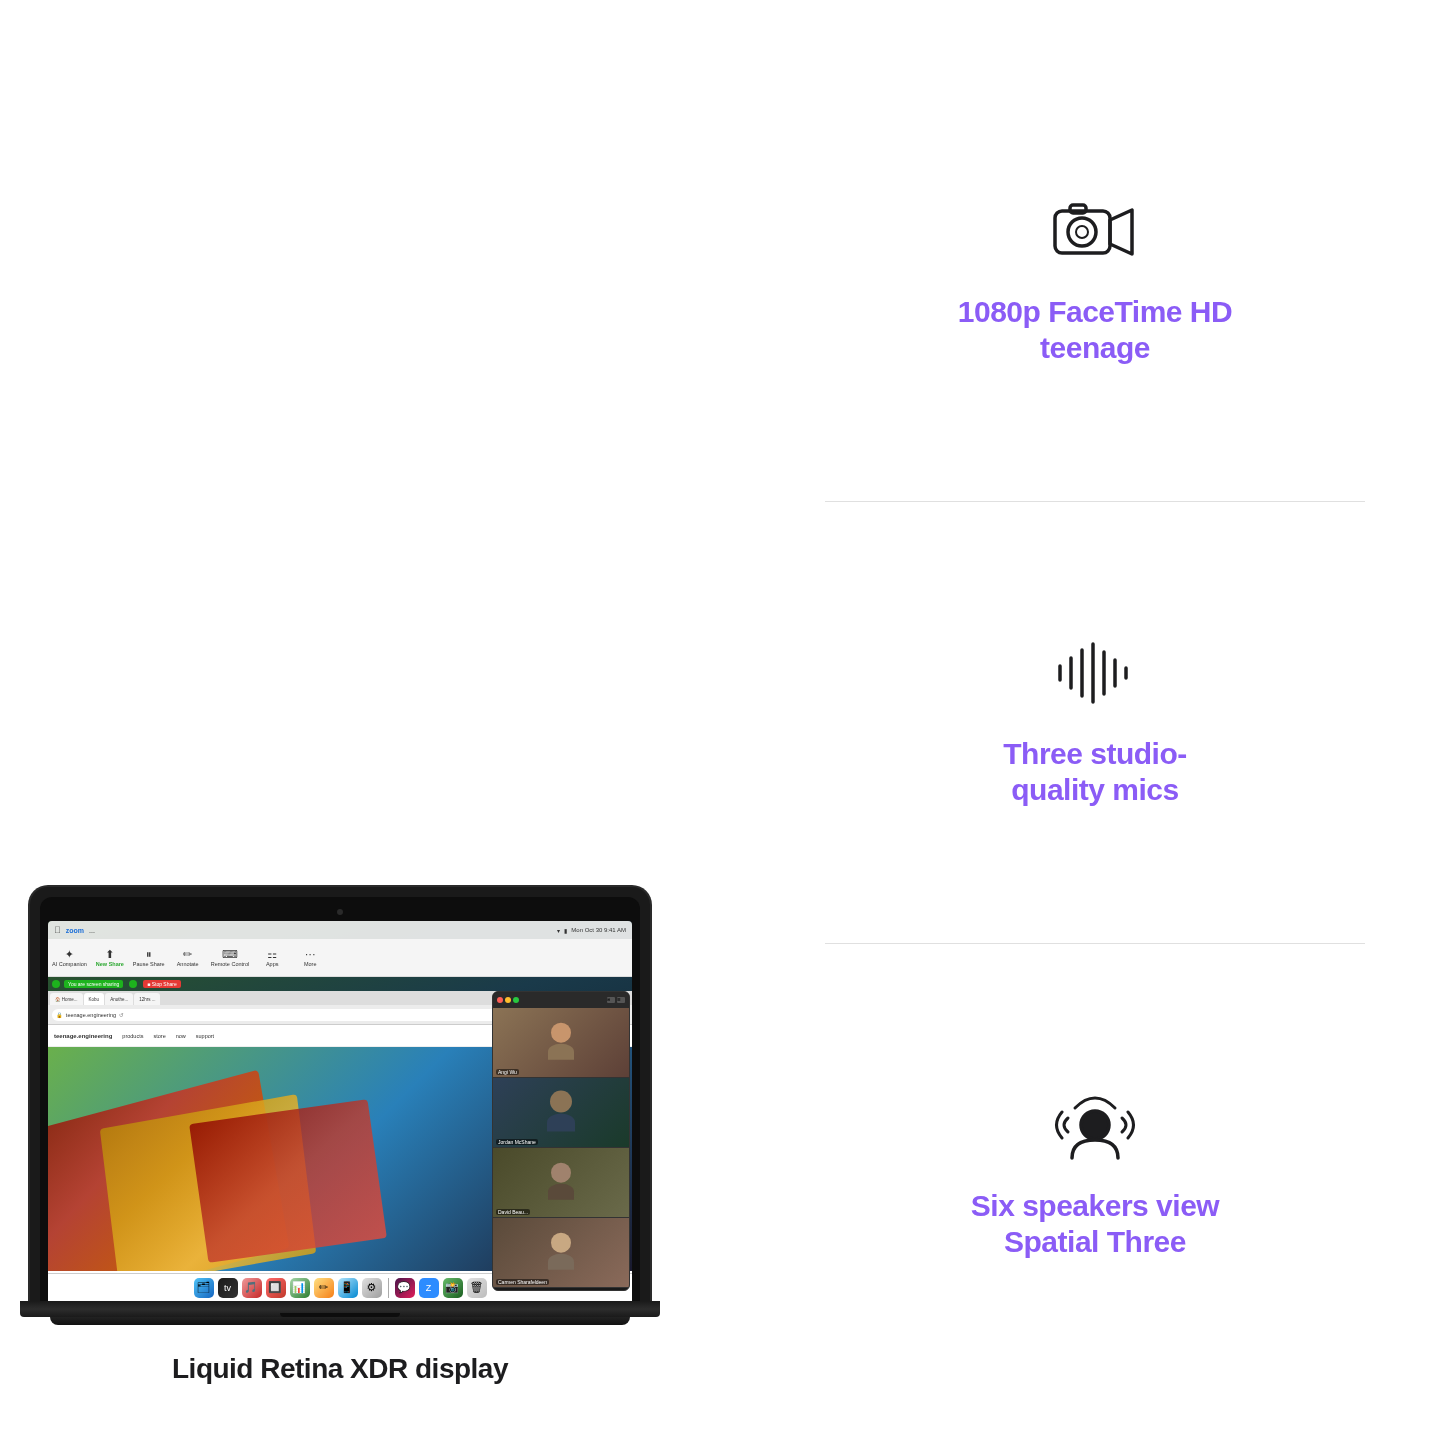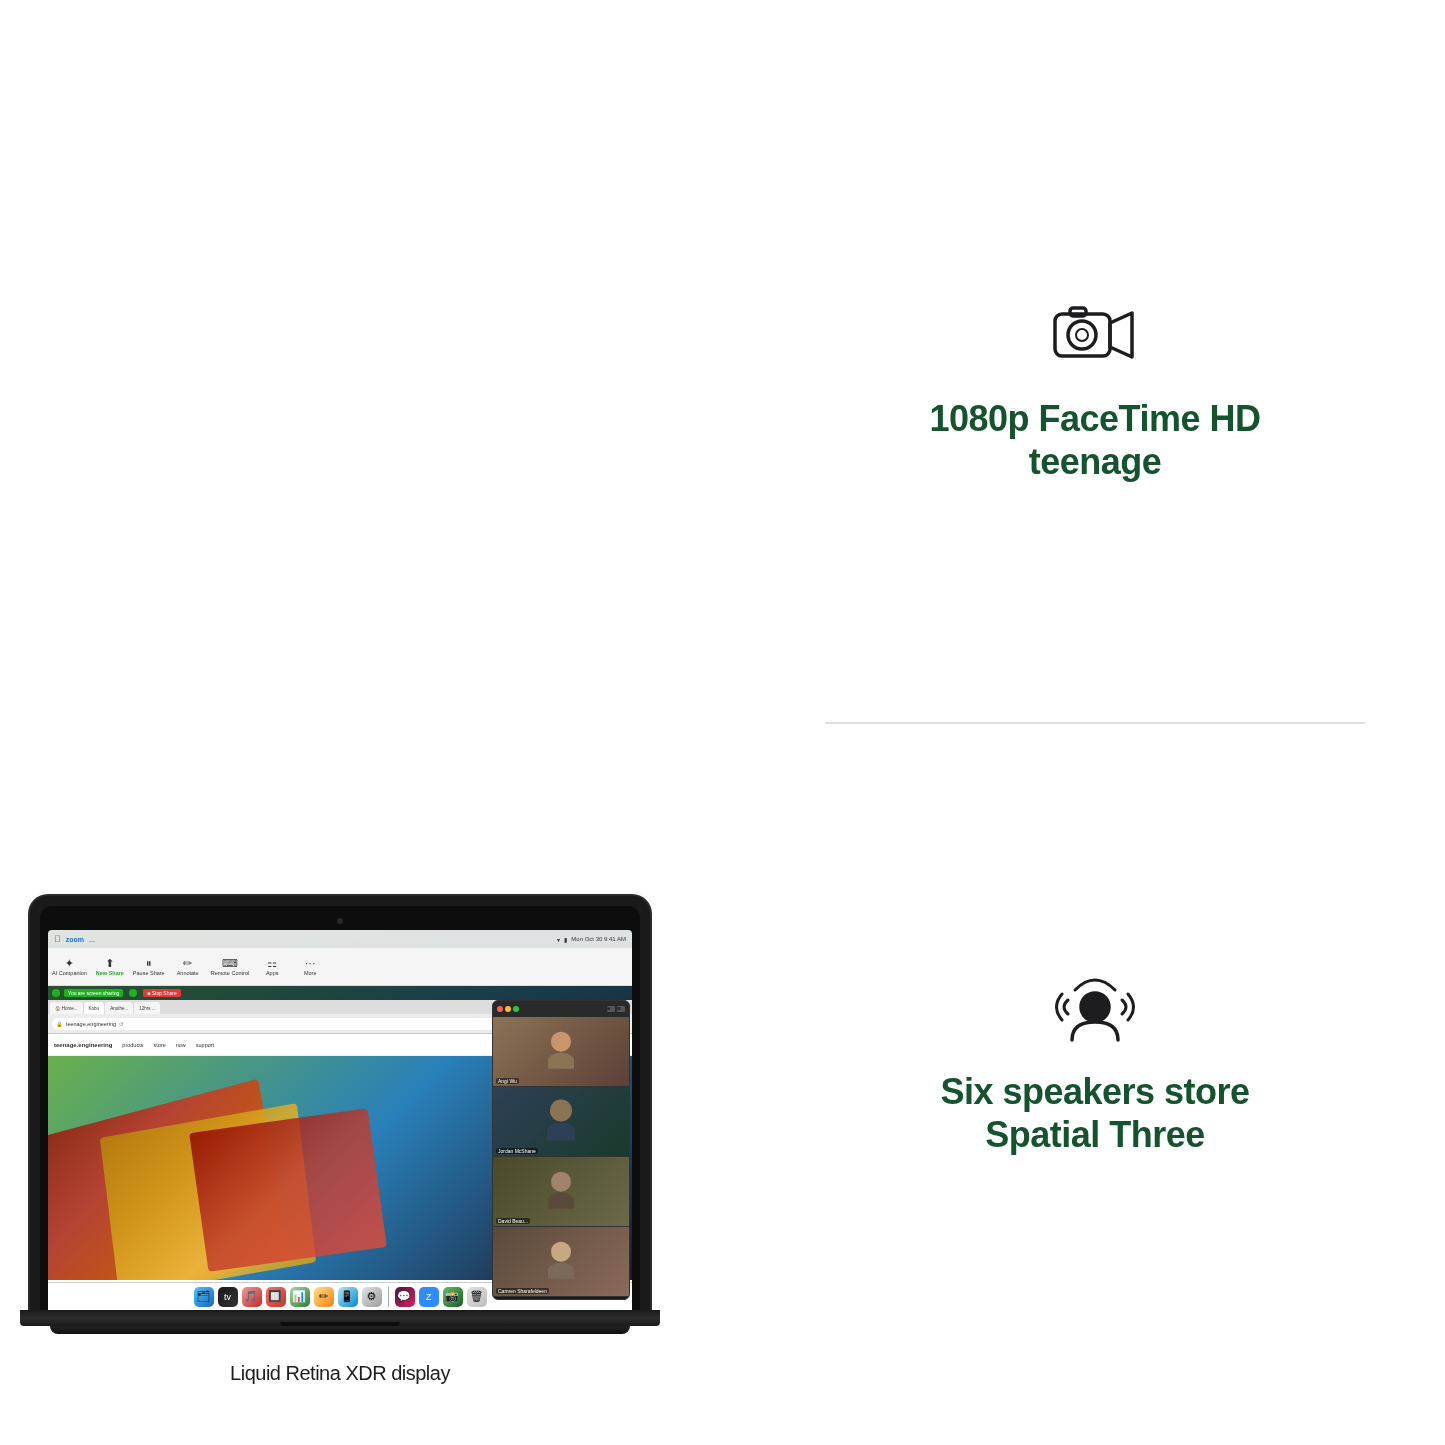--- a/index.html
+++ b/index.html
@@ -341,22 +341,22 @@
       text-align: center;
       margin-top: 28px;
     }
     .bottom-label-line1 {
       font-size: 28px;
       font-weight: 400;
       color: #1d1d1f;
       letter-spacing: -0.5px;
     }
     .bottom-label-line2 {
-      font-size: 20px;
-      font-weight: 400;
+      font-size: 28px;
+      font-weight: 700;
       color: #1d1d1f;
       letter-spacing: -0.5px;
       text-align: right;
     }
 
     
     .right-section {
       position: absolute;
       right: 0;
       top: 0;
@@ -385,23 +385,23 @@
       width: 100%;
       height: 1px;
       background: #e0e0e0;
     }
 
     .feature-icon-area {
       margin-bottom: 24px;
     }
 
     .feature-title {
-      font-size: 36px;
+      font-size: 30px;
       font-weight: 700;
-      color: #14532d;
+      color: #8b5cf6;
       letter-spacing: -0.5px;
       line-height: 1.2;
     }
 
     
     .icon-camera {
       width: 90px;
       height: 70px;
     }
 
@@ -636,20 +636,38 @@
       </svg>
     </div>
     <div class="feature-title">
       <span>1080p FaceTime HD</span><br>
       <span>teenage</span>
     </div>
   </div>
 
   <div class="feature-divider"></div>
 
+  <div class="feature-block">
+    <div class="feature-icon-area">
+      <svg class="icon-mic" viewBox="0 0 90 70" fill="none" xmlns="http://www.w3.org/2000/svg">
+
+        <line x1="10" y1="28" x2="10" y2="42" stroke="#1d1d1f" stroke-width="3.5" stroke-linecap="round"></line>
+        <line x1="21" y1="20" x2="21" y2="50" stroke="#1d1d1f" stroke-width="3.5" stroke-linecap="round"></line>
+        <line x1="32" y1="12" x2="32" y2="58" stroke="#1d1d1f" stroke-width="3.5" stroke-linecap="round"></line>
+        <line x1="43" y1="6" x2="43" y2="64" stroke="#1d1d1f" stroke-width="3.5" stroke-linecap="round"></line>
+        <line x1="54" y1="14" x2="54" y2="56" stroke="#1d1d1f" stroke-width="3.5" stroke-linecap="round"></line>
+        <line x1="65" y1="22" x2="65" y2="48" stroke="#1d1d1f" stroke-width="3.5" stroke-linecap="round"></line>
+        <line x1="76" y1="30" x2="76" y2="40" stroke="#1d1d1f" stroke-width="3.5" stroke-linecap="round"></line>
+      </svg>
+    </div>
+    <div class="feature-title">
+      <span>Three studio-</span><br>
+      <span>quality mics</span>
+    </div>
+  </div>
 
   <div class="feature-divider"></div>
 
   <div class="feature-block">
     <div class="feature-icon-area">
       <svg class="icon-speaker" viewBox="0 0 90 90" fill="none" xmlns="http://www.w3.org/2000/svg">
 
         <circle cx="45" cy="55" r="14" stroke="#1d1d1f" stroke-width="3.5" fill="#1d1d1f"></circle>
 
         <path d="M22 88 Q22 70 45 70 Q68 70 68 88" stroke="#1d1d1f" stroke-width="3.5" fill="none" stroke-linecap="round"></path>
@@ -657,18 +675,18 @@
         <path d="M18 62 Q10 55 18 48" stroke="#1d1d1f" stroke-width="3" fill="none" stroke-linecap="round"></path>
         <path d="M12 68 Q1 55 12 42" stroke="#1d1d1f" stroke-width="3" fill="none" stroke-linecap="round"></path>
 
         <path d="M72 62 Q80 55 72 48" stroke="#1d1d1f" stroke-width="3" fill="none" stroke-linecap="round"></path>
         <path d="M78 68 Q89 55 78 42" stroke="#1d1d1f" stroke-width="3" fill="none" stroke-linecap="round"></path>
 
         <path d="M25 38 Q45 18 65 38" stroke="#1d1d1f" stroke-width="3" fill="none" stroke-linecap="round"></path>
       </svg>
     </div>
     <div class="feature-title">
-      <span>Six speakers store</span><br>
+      <span>Six speakers view</span><br>
       <span>Spatial Three</span>
     </div>
   </div>
 
 </div>
 
 </body></html>

